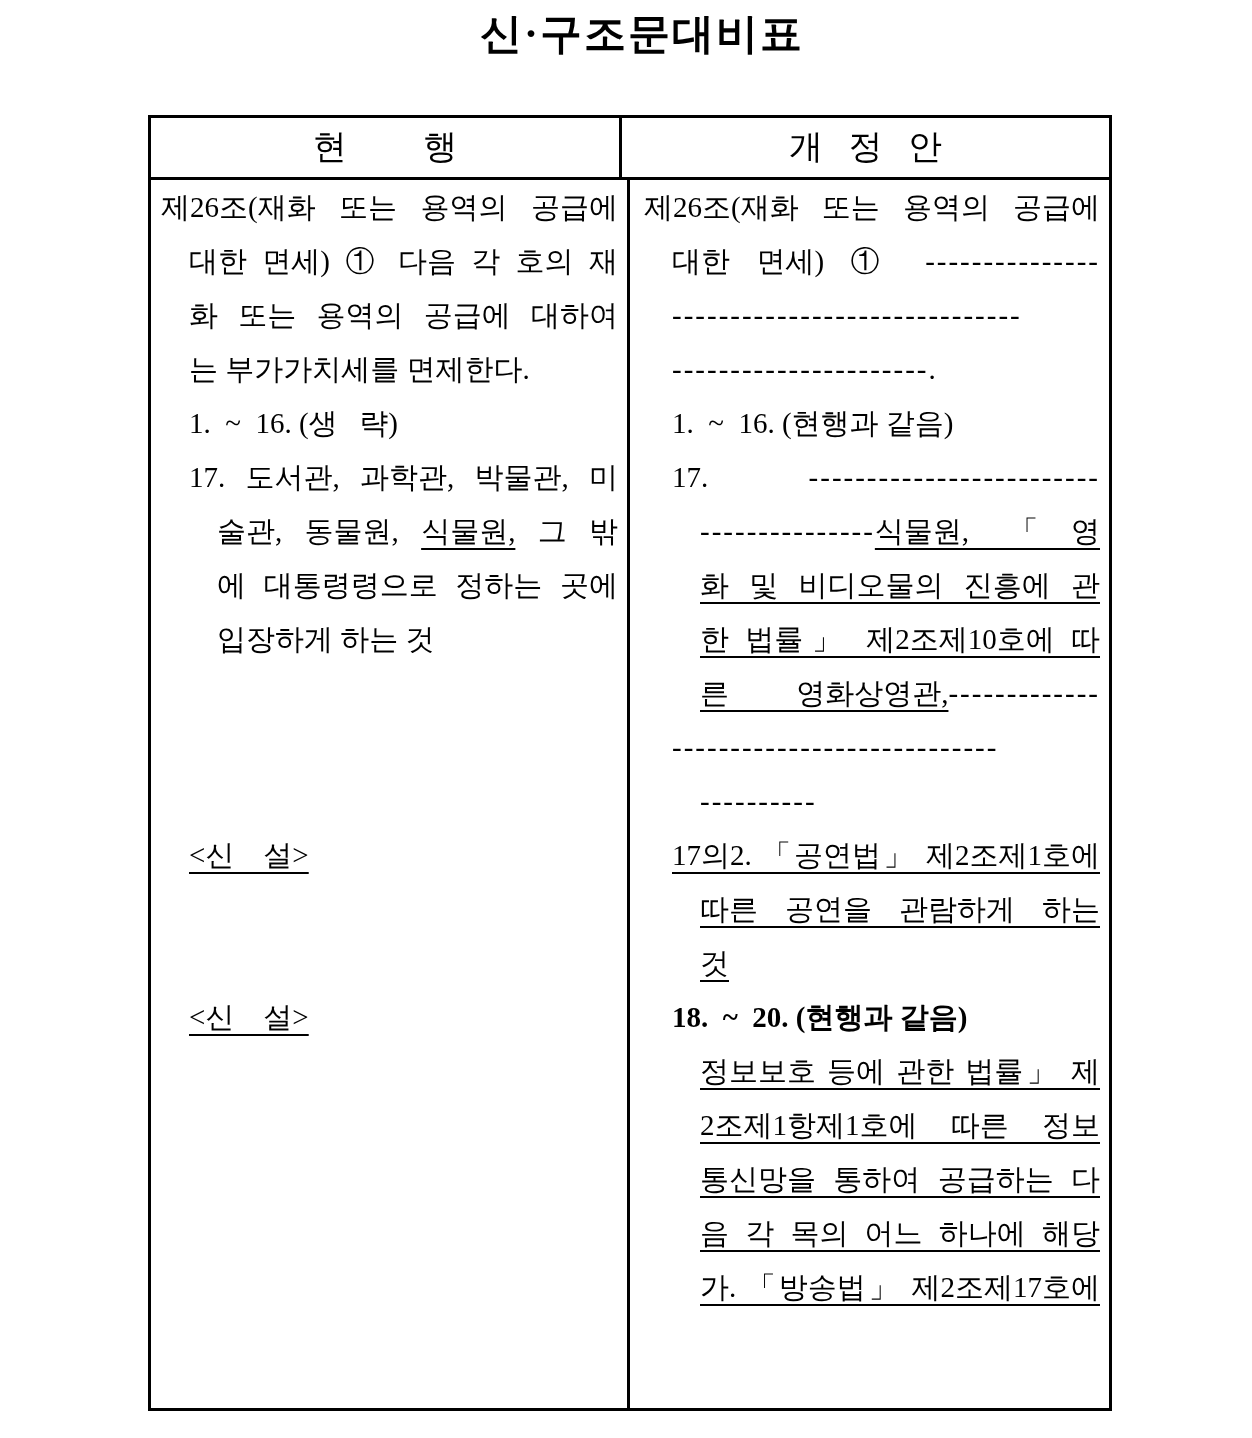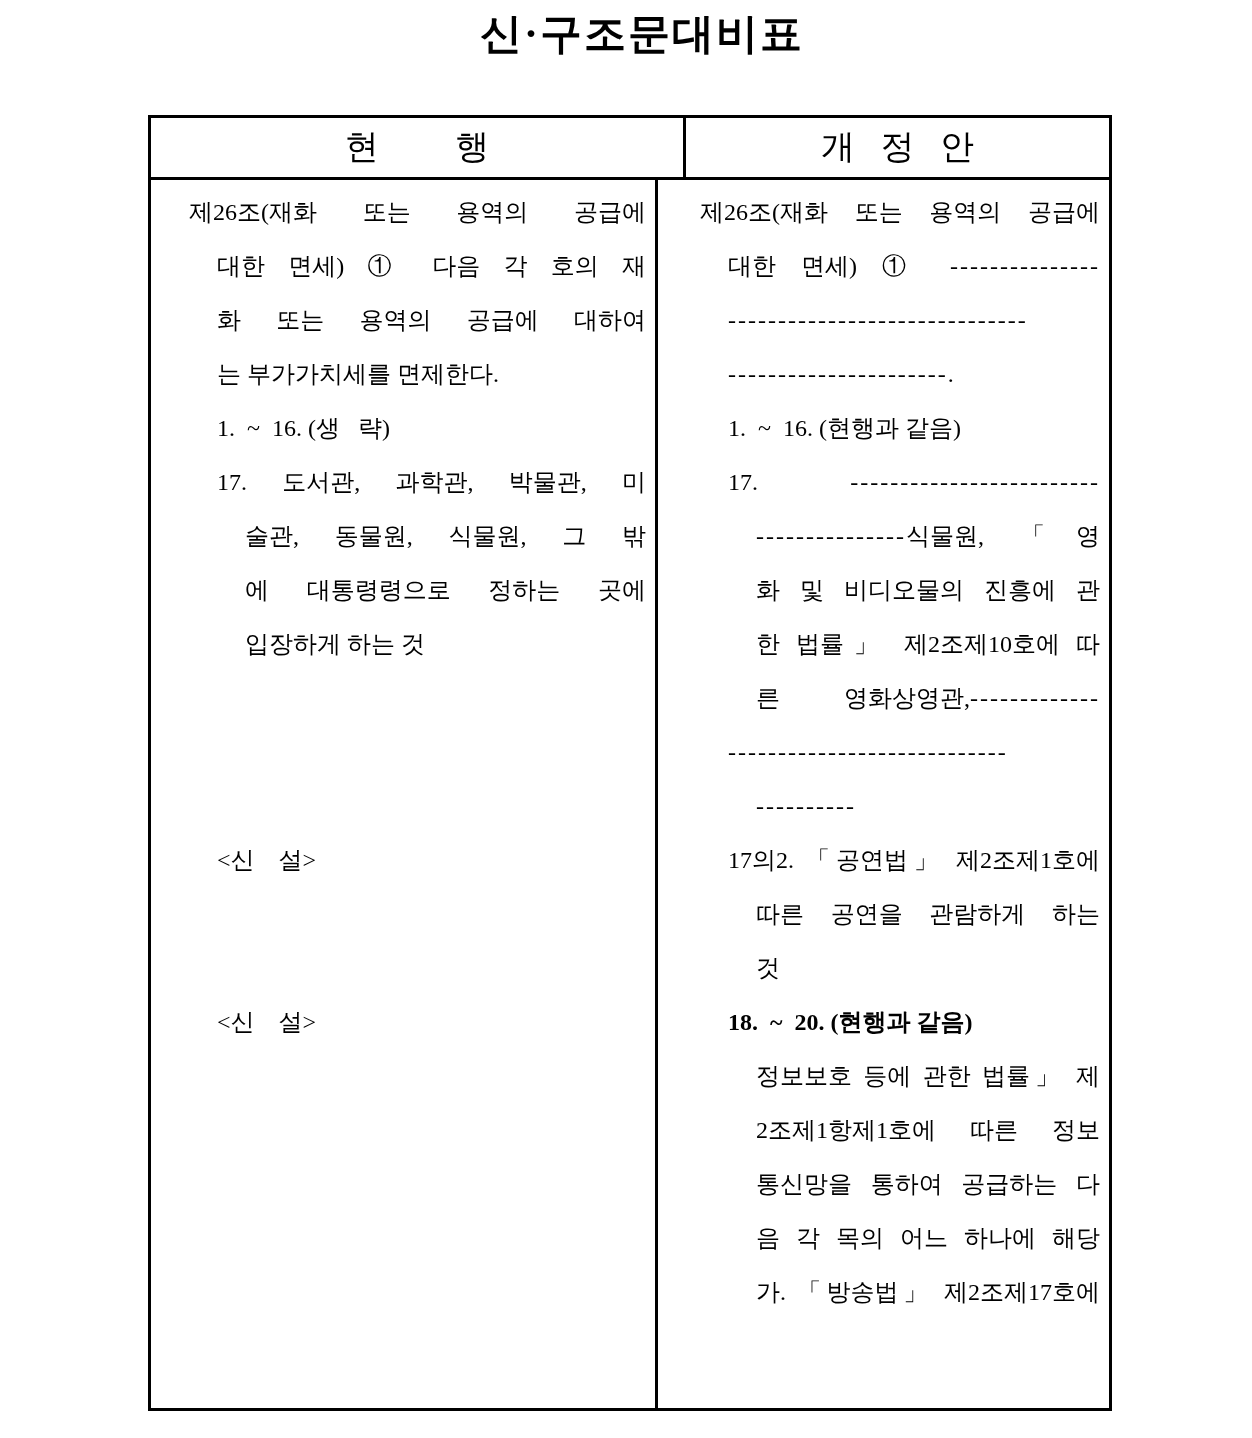--- a/index.html
+++ b/index.html
@@ -13,29 +13,30 @@
     text-align:center;font-size:42px;font-weight:bold;letter-spacing:2px;
   }
   .cmp-table{
     position:absolute;left:148px;top:115px;width:964px;
     border:3px solid #000;box-sizing:border-box;background:#fff;
   }
   .hdr-row{display:flex;border-bottom:3px solid #000;height:59px;box-sizing:content-box;}
   .hdr-cell{
     line-height:58px;text-align:center;font-size:34px;white-space:pre;overflow:hidden;
   }
-  .hdr-cell.left{width:535px;border-right:3px solid #000;box-sizing:border-box;}
+  .hdr-cell.left{width:471px;border-right:3px solid #000;box-sizing:border-box;}
   .hdr-cell.right{flex:1;}
   .body-row{display:flex;height:1228px;overflow:hidden;}
-  .col{box-sizing:border-box;padding-top:5px;font-size:24px;margin-left:28px;}
+  .col{box-sizing:border-box;font-size:29px;}
   .col.left{width:479px;border-right:3px solid #000;padding-left:10px;padding-right:9px;}
   .col.right{flex:1;padding-left:14px;padding-right:9px;}
   .line{height:54px;line-height:54px;white-space:pre;overflow:hidden;}
   .line.just{white-space:normal;text-align:justify;text-align-last:justify;}
   .u{
+    text-decoration:underline;
     text-underline-offset:7px;
     text-decoration-thickness:2px;
     text-decoration-color:#000;
   }
   .d{letter-spacing:2px;}
 </style>
 </head>
 <body>
 
 <div class="page-title">신·구조문대비표</div>

